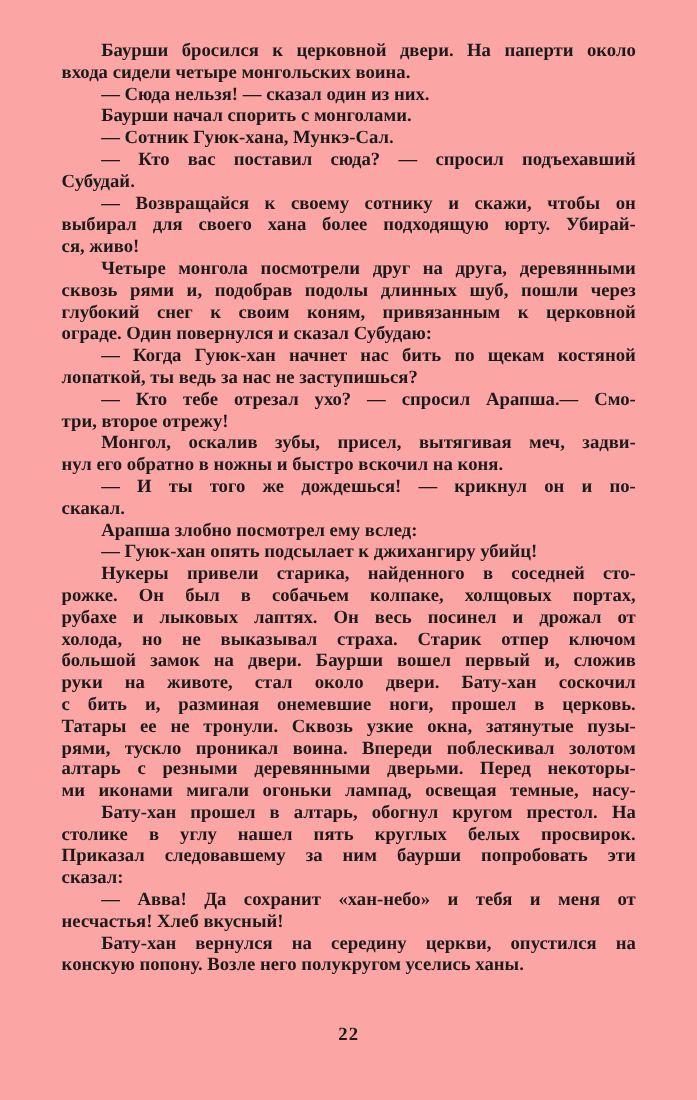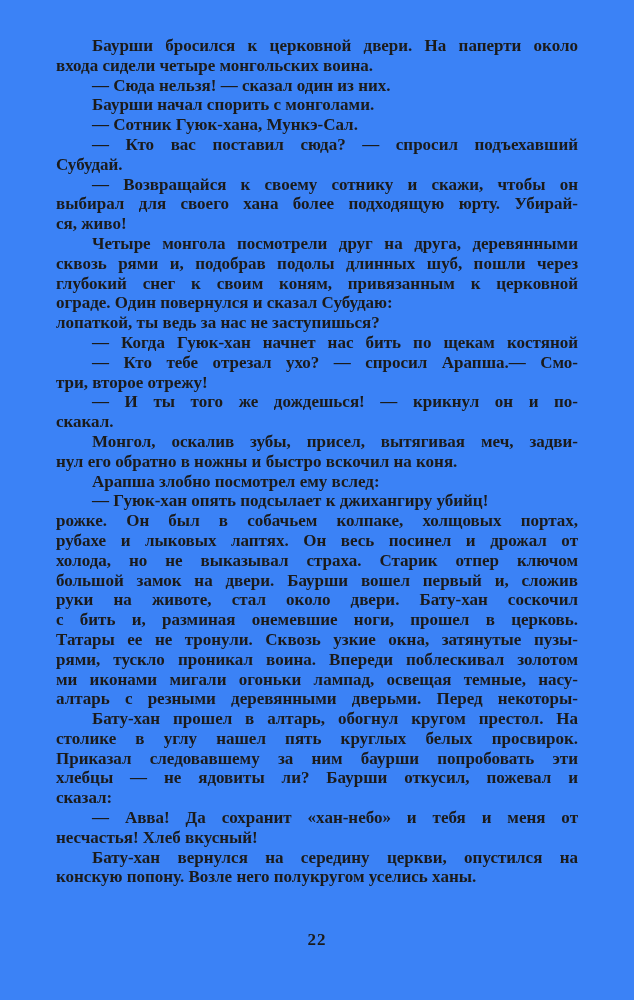--- a/index.html
+++ b/index.html
@@ -50,21 +50,21 @@
     width: 634px;
     text-align: center;
     font-size: 17px;
     font-weight: 700;
     letter-spacing: 1px;
   }
 </style>
 </head>
 <body>
 
-<div class="page" style="background: #3b82f6; color: rgb(27, 27, 27);">
+<div class="page" style="background: #fca5a5; color: rgb(27, 27, 27);">
   <div class="text-block" id="text-block">
       <div class="paragraph">
         <div class="line first">Баурши бросился к церковной двери. На паперти около</div>
         <div class="line last">входа сидели четыре монгольских воина.</div>
       </div>
       <div class="paragraph">
         <div class="line first last">— Сюда нельзя! — сказал один из них.</div>
       </div>
       <div class="paragraph">
         <div class="line first last">Баурши начал спорить с монголами.</div>
@@ -81,58 +81,58 @@
         <div class="line">выбирал для своего хана более подходящую юрту. Убирай-</div>
         <div class="line last">ся, живо!</div>
       </div>
       <div class="paragraph">
         <div class="line first">Четыре монгола посмотрели друг на друга, деревянными</div>
         <div class="line">сквозь рями и, подобрав подолы длинных шуб, пошли через</div>
         <div class="line">глубокий снег к своим коням, привязанным к церковной</div>
         <div class="line last">ограде. Один повернулся и сказал Субудаю:</div>
       </div>
       <div class="paragraph">
+        <div class="line first">— Когда Гуюк-хан начнет нас бить по щекам костяной</div>
         <div class="line last">лопаткой, ты ведь за нас не заступишься?</div>
-        <div class="line first">— Когда Гуюк-хан начнет нас бить по щекам костяной</div>
       </div>
       <div class="paragraph">
         <div class="line first">— Кто тебе отрезал ухо? — спросил Арапша.— Смо-</div>
         <div class="line last">три, второе отрежу!</div>
       </div>
       <div class="paragraph">
+        <div class="line first">Монгол, оскалив зубы, присел, вытягивая меч, задви-</div>
+        <div class="line last">нул его обратно в ножны и быстро вскочил на коня.</div>
+      </div>
+      <div class="paragraph">
         <div class="line first">— И ты того же дождешься! — крикнул он и по-</div>
         <div class="line last">скакал.</div>
-      </div>
-      <div class="paragraph">
-        <div class="line first">Монгол, оскалив зубы, присел, вытягивая меч, задви-</div>
-        <div class="line last">нул его обратно в ножны и быстро вскочил на коня.</div>
       </div>
       <div class="paragraph">
         <div class="line first last">Арапша злобно посмотрел ему вслед:</div>
       </div>
       <div class="paragraph">
         <div class="line first last">— Гуюк-хан опять подсылает к джихангиру убийц!</div>
       </div>
       <div class="paragraph">
+        <div class="line first">Нукеры привели старика, найденного в соседней сто-</div>
         <div class="line">рожке. Он был в собачьем колпаке, холщовых портах,</div>
         <div class="line">рубахе и лыковых лаптях. Он весь посинел и дрожал от</div>
         <div class="line">холода, но не выказывал страха. Старик отпер ключом</div>
         <div class="line">большой замок на двери. Баурши вошел первый и, сложив</div>
         <div class="line">руки на животе, стал около двери. Бату-хан соскочил</div>
         <div class="line">с бить и, разминая онемевшие ноги, прошел в церковь.</div>
         <div class="line">Татары ее не тронули. Сквозь узкие окна, затянутые пузы-</div>
         <div class="line">рями, тускло проникал воина. Впереди поблескивал золотом</div>
+        <div class="line">алтарь с резными деревянными дверьми. Перед некоторы-</div>
         <div class="line">ми иконами мигали огоньки лампад, освещая темные, насу-</div>
-        <div class="line">алтарь с резными деревянными дверьми. Перед некоторы-</div>
       </div>
       <div class="paragraph">
         <div class="line first">Бату-хан прошел в алтарь, обогнул кругом престол. На</div>
         <div class="line">столике в углу нашел пять круглых белых просвирок.</div>
         <div class="line">Приказал следовавшему за ним баурши попробовать эти</div>
-        <div class="line">хлебцы — не ядовиты ли? Баурши откусил, пожевал и</div>
         <div class="line last">сказал:</div>
       </div>
       <div class="paragraph">
         <div class="line first">— Авва! Да сохранит «хан-небо» и тебя и меня от</div>
         <div class="line last">несчастья! Хлеб вкусный!</div>
       </div>
       <div class="paragraph">
         <div class="line first">Бату-хан вернулся на середину церкви, опустился на</div>
         <div class="line last">конскую попону. Возле него полукругом уселись ханы.</div>
       </div>

